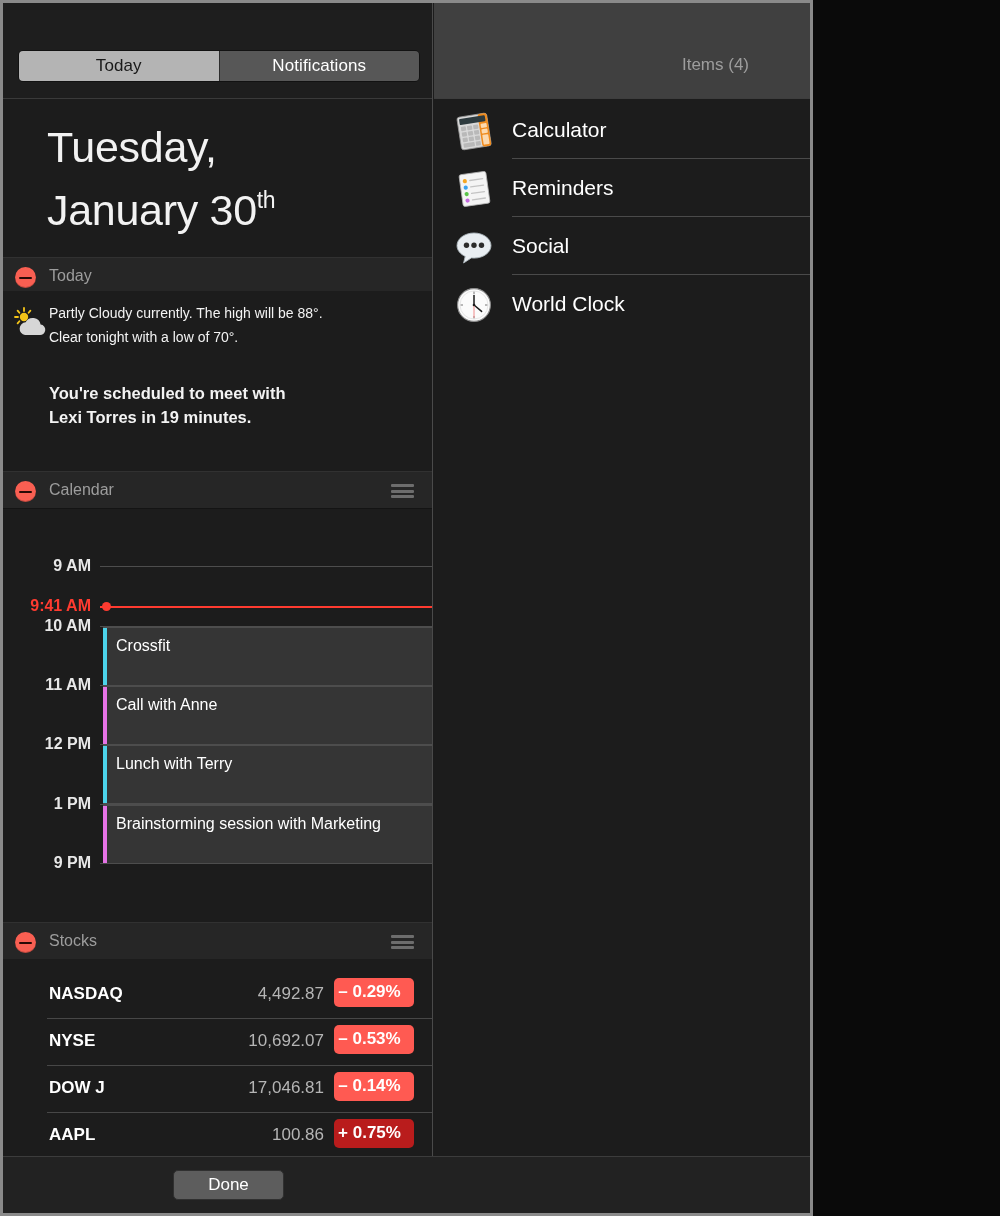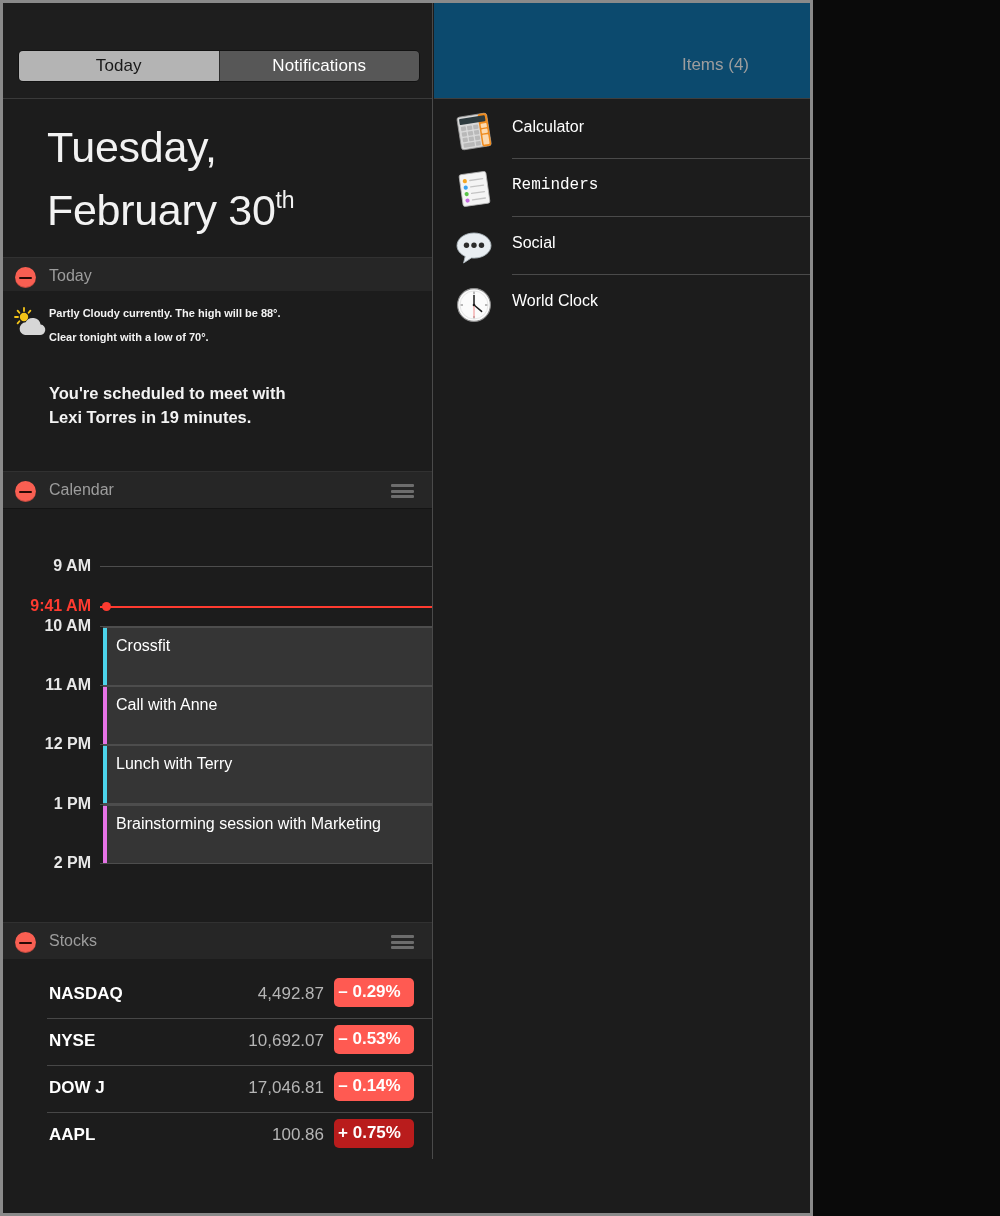--- a/index.html
+++ b/index.html
@@ -156,24 +156,24 @@
   }
   #weather-icon {
     position: absolute;
     left: 10px; top: 16px;
     width: 38px; height: 32px;
   }
   #weather-text {
     position: absolute;
     left: 46px; top: 10px;
     width: 370px;
-    font-size: 11px;
+    font-size: 14px;
     line-height: 24px;
     color: #f3f3f3;
-    font-weight: bold;
+    font-weight: normal;
     white-space: pre-line;
   }
   #meeting-text {
     position: absolute;
     left: 46px; top: 90px;
     width: 370px;
     font-size: 16.5px;
     line-height: 24px;
     color: #f3f3f3;
     font-weight: bold;
@@ -309,21 +309,21 @@
     height: 1156px;
     background: #1c1c1c;
     box-sizing: border-box;
   }
   #items-header {
     position: absolute;
     left: 0; top: 0;
     width: 563px; height: 96px;
     border-bottom: 1px solid #3e3e3e;
     box-sizing: border-box;
-    background: #0c4a6e;
+    background: #404040;
   }
   #items-title {
     position: absolute;
     left: 0; right: 0;
     top: 52px;
     text-align: center;
     font-size: 17px;
     color: #9d9d9d;
   }
   .widget-row {
@@ -333,21 +333,21 @@
     height: 58px;
   }
   .widget-icon {
     position: absolute;
     left: 19px; top: 9px;
     width: 42px; height: 42px;
   }
   .widget-label {
     position: absolute;
     left: 78px; top: 17px;
-    font-size: 16px;
+    font-size: 21px;
     color: #ffffff;
   }
   .widget-divider {
     position: absolute;
     left: 78px;
     width: 360px;
     bottom: 0;
     height: 1px;
     background: #4a4a4a;
   }
@@ -416,21 +416,21 @@
         <div class="seg seg-active">
           <span>Today</span>
         </div>
         <div class="seg seg-inactive">
           <span>Notifications</span>
         </div>
       </div>
     </div>
 
     <div id="date-header">
-      <div id="date-text"><span>Tuesday,</span><br><span>February 30</span><sup id="date-sup">th</sup></div>
+      <div id="date-text"><span>Tuesday,</span><br><span>January 30</span><sup id="date-sup">th</sup></div>
     </div>
 
     <div class="sect-header" style="top:254px;">
       <div class="minus-btn"></div>
       <div class="sect-title">Today</div>
     </div>
 
     <div id="today-body">
       <svg id="weather-icon" viewBox="0 0 38 32">
         <g stroke="#f5c518" stroke-width="1.8" stroke-linecap="round">
@@ -470,21 +470,21 @@
       <div class="hour-line" style="top:176px;"></div>
       <div class="hour-label" style="top:176px;">11 AM</div>
 
       <div class="hour-line" style="top:235px;"></div>
       <div class="hour-label" style="top:235px;">12 PM</div>
 
       <div class="hour-line" style="top:295px;"></div>
       <div class="hour-label" style="top:295px;">1 PM</div>
 
       <div class="hour-line" style="top:354px;"></div>
-      <div class="hour-label" style="top:354px;">2 PM</div>
+      <div class="hour-label" style="top:354px;">9 PM</div>
 
       <div class="cal-event" style="top:118px;height:59px;">
         <div class="bar" style="background:#4cd3ea;"></div>
         <div class="title">Crossfit</div>
       </div>
       <div class="cal-event" style="top:177px;height:59px;">
         <div class="bar" style="background:#e673e6;"></div>
         <div class="title">Call with Anne</div>
       </div>
       <div class="cal-event" style="top:236px;height:59px;">
@@ -568,21 +568,21 @@
             <rect x="28.5" y="20.6" width="6" height="4.3" rx="0.8"></rect>
             <rect x="28.5" y="26.2" width="6" height="9.9" rx="0.8"></rect>
           </g>
         </g>
       </svg>
       <div class="widget-label">Calculator</div>
       <div class="add-btn"></div>
       <div class="widget-divider"></div>
     </div>
 
-    <div class="widget-row" style="top:156px;font-family:Liberation Mono, monospace;">
+    <div class="widget-row" style="top:156px;">
       <svg class="widget-icon" viewBox="0 0 42 42">
         <g transform="rotate(-8 21 21)">
           <rect x="8" y="5" width="27" height="32" rx="2" fill="#f4f4f4" stroke="#b5b5b5" stroke-width="0.8"></rect>
           <circle cx="13" cy="12" r="2.1" fill="#f5a623"></circle>
           <circle cx="13" cy="18.5" r="2.1" fill="#3aa2f0"></circle>
           <circle cx="13" cy="25" r="2.1" fill="#5ac44a"></circle>
           <circle cx="13" cy="31.5" r="2.1" fill="#c469e0"></circle>
           <g stroke="#c3c3c3" stroke-width="1.3" stroke-linecap="round">
             <line x1="18" y1="12" x2="31" y2="12"></line>
             <line x1="18" y1="18.5" x2="31" y2="18.5"></line>
@@ -621,14 +621,29 @@
         <line x1="21" y1="21" x2="21" y2="11.5" stroke="#1a1a1a" stroke-width="1.5" stroke-linecap="round"></line>
         <line x1="21" y1="21" x2="28.6" y2="27.4" stroke="#1a1a1a" stroke-width="1.5" stroke-linecap="round"></line>
         <line x1="21" y1="21" x2="21" y2="33.5" stroke="#f08a8a" stroke-width="1" stroke-linecap="round"></line>
         <circle cx="21" cy="21" r="1.3" fill="#1a1a1a"></circle>
       </svg>
       <div class="widget-label">World Clock</div>
       <div class="add-btn"></div>
     </div>
   </div>
 
+  <div id="bottom-bar">
+    <div id="done-button">
+      <span>Done</span>
+    </div>
+    <svg id="gear-button" viewBox="0 0 32 32">
+      <g fill="none" stroke="#9a9a9a" stroke-width="1.6">
+        <circle cx="16" cy="16" r="10.2" stroke-dasharray="2.2 2.2"></circle>
+        <circle cx="16" cy="16" r="8.2"></circle>
+        <circle cx="16" cy="16" r="2.4" fill="#9a9a9a" stroke="none"></circle>
+        <line x1="16" y1="16" x2="16" y2="7.8"></line>
+        <line x1="16" y1="16" x2="23.1" y2="20.1"></line>
+        <line x1="16" y1="16" x2="8.9" y2="20.1"></line>
+      </g>
+    </svg>
+  </div>
 
 </div>
 
 </body></html>

